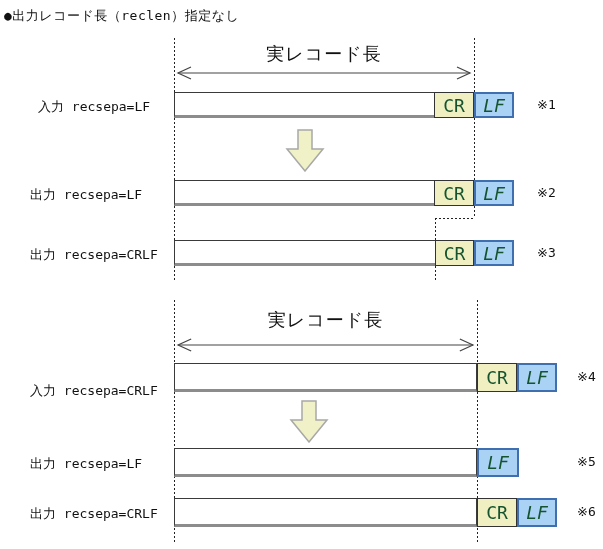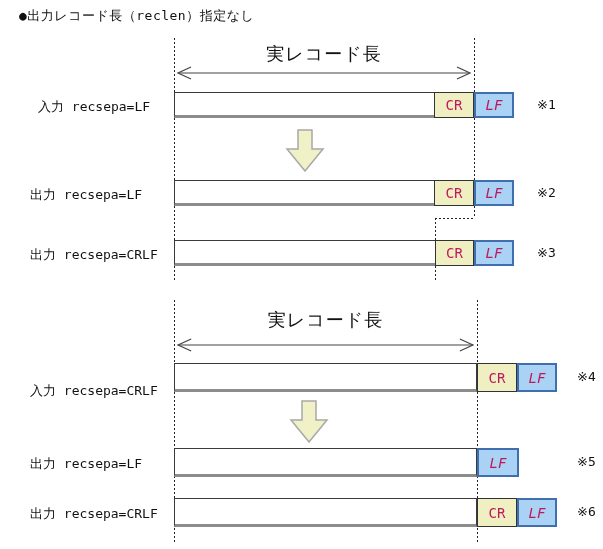--- a/index.html
+++ b/index.html
@@ -1,30 +1,30 @@
 <!DOCTYPE html>
 <html style="--cr-fill: #efefc2; --cr-border: #333333; --lf-fill: #a9d2f5; --lf-border: #3f6fae; --bar-fill: #ffffff; --bar-border: #3a3a3a; --bar-shadow: #8c8c8c; --dotted-line: #222222; --down-arrow-fill: #f0f1c6; --down-arrow-border: #a8a8a8; --extent-arrow: #444444;"><head>
 <meta charset="utf-8">
 <style>
   html,body { margin:0; padding:0; background:#ffffff; }
   .canvas {
     position:relative; width:603px; height:549px; background:#ffffff;
     font-family:"DejaVu Sans Mono","DejaVu Sans","Liberation Sans",sans-serif;
     color:#111111; overflow:hidden;
   }
-  .title { position:absolute; left:4px; top:7px; font-size:13px; letter-spacing:0.5px;margin-left:15px; }
+  .title { position:absolute; left:4px; top:7px; font-size:13px; letter-spacing:0.5px; }
   .dotv { position:absolute; width:1px; z-index:1;
     background-image:repeating-linear-gradient(to bottom, var(--dotted-line) 0 2px, transparent 2px 4px); }
   .doth { position:absolute; height:1px; z-index:1;
     background-image:repeating-linear-gradient(to right, var(--dotted-line) 0 2px, transparent 2px 4px); }
   .seclabel { position:absolute; text-align:center; font-size:18px; z-index:2; letter-spacing:1px; }
   .bar { position:absolute; background:var(--bar-fill); border:1px solid var(--bar-border);
     border-bottom:3px solid var(--bar-shadow); box-sizing:border-box; z-index:2; }
   .box { position:absolute; box-sizing:border-box; display:flex; align-items:center;
-    justify-content:center; font-size:14px; z-index:3; color:#be185d; }
+    justify-content:center; font-size:18px; z-index:3; color:#14532d; }
   .cr { background:var(--cr-fill); border:1px solid var(--cr-border); }
   .lf { background:var(--lf-fill); border:2px solid var(--lf-border);font-style:italic; }
   .rowlabel { position:absolute; font-size:13px; white-space:pre; z-index:2; }
   .note { position:absolute; font-size:13px; z-index:2; }
   .absvg { position:absolute; z-index:2; }
 </style>
 </head>
 <body>
 
 <div class="canvas">

